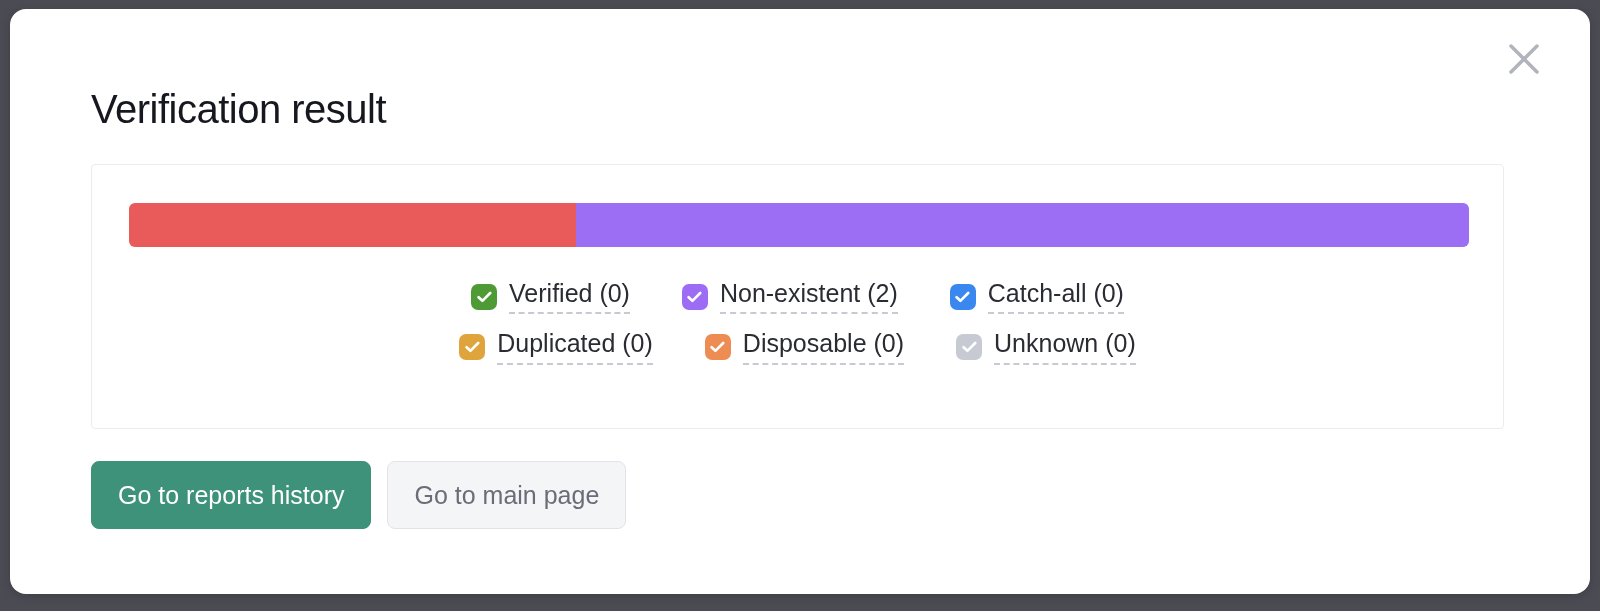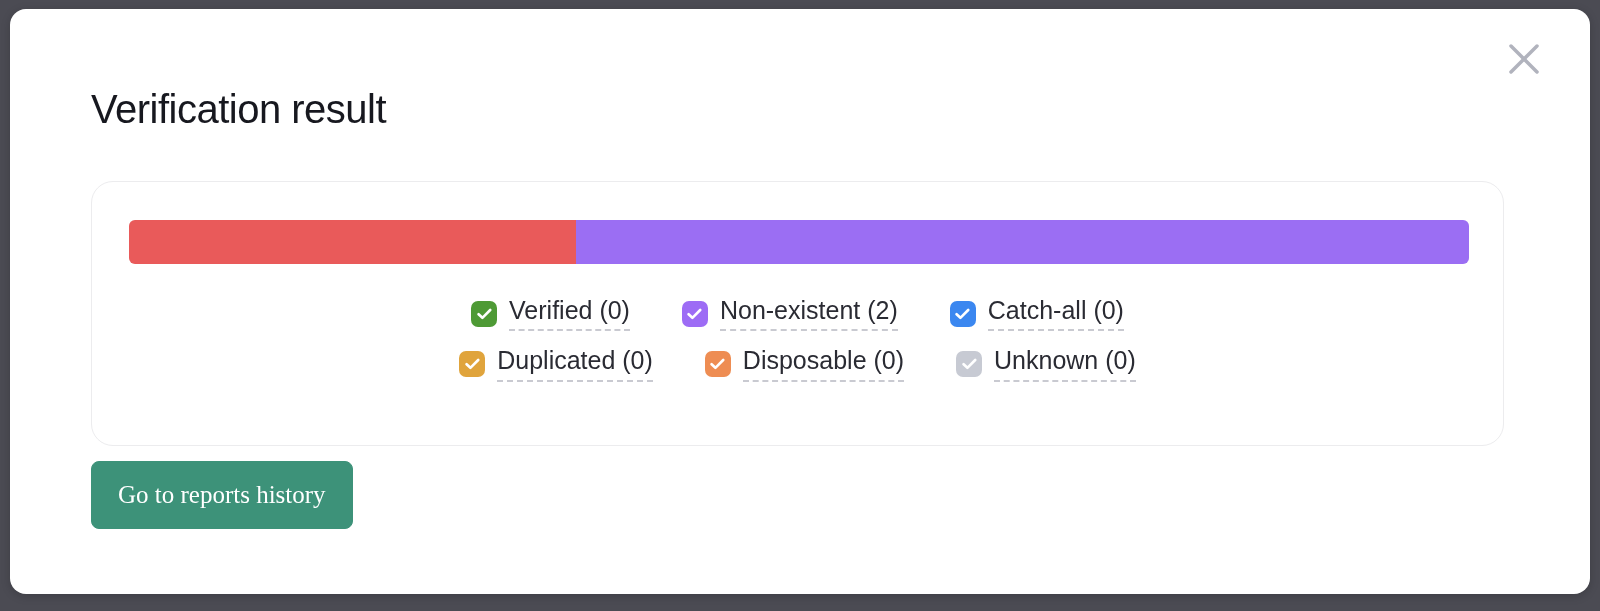--- a/index.html
+++ b/index.html
@@ -50,25 +50,25 @@
     font-weight: normal;
     color: #17181f;
     letter-spacing: -0.5px;
     line-height: 1.2;
     margin: 0;
   }
 
   #result-panel {
     position: absolute;
     left: 81px;
-    top: 172px;
+    top: 155px;
     width: 1413px;
     height: 265px;
     border: 1px solid #ececee;
-    border-radius: 22px;
+    border-radius: 4px;
     box-sizing: border-box;
     background: #fff;
     padding-left: 21px;
   }
 
   #progress-bar {
     position: absolute;
     left: 37px;
     top: 38px;
     width: 1340px;
@@ -119,21 +119,21 @@
   }
 
   #actions {
     position: absolute;
     left: 81px;
     top: 452px;
     display: flex;
     align-items: center;
   }
   .btn {
-    font-family: Liberation Serif, serif;
+    font-family: Liberation Sans, sans-serif;
     font-size: 25px;
     border-radius: 8px;
     height: 68px;
     padding: 6px 26px;
     display: flex;
     align-items: center;
     justify-content: center;
     cursor: pointer;
     box-sizing: border-box;
     border: 1px solid transparent;
@@ -225,15 +225,16 @@
             </span>
             <span class="legend-label">Unknown (0)</span>
           </div>
         </div>
       </div>
 
   </div>
 
   <div id="actions">
     <button class="btn" id="btn-reports-history">Go to reports history</button>
+    <button class="btn" id="btn-main-page">Go to main page</button>
   </div>
 
 </div>
 
 </body></html>

